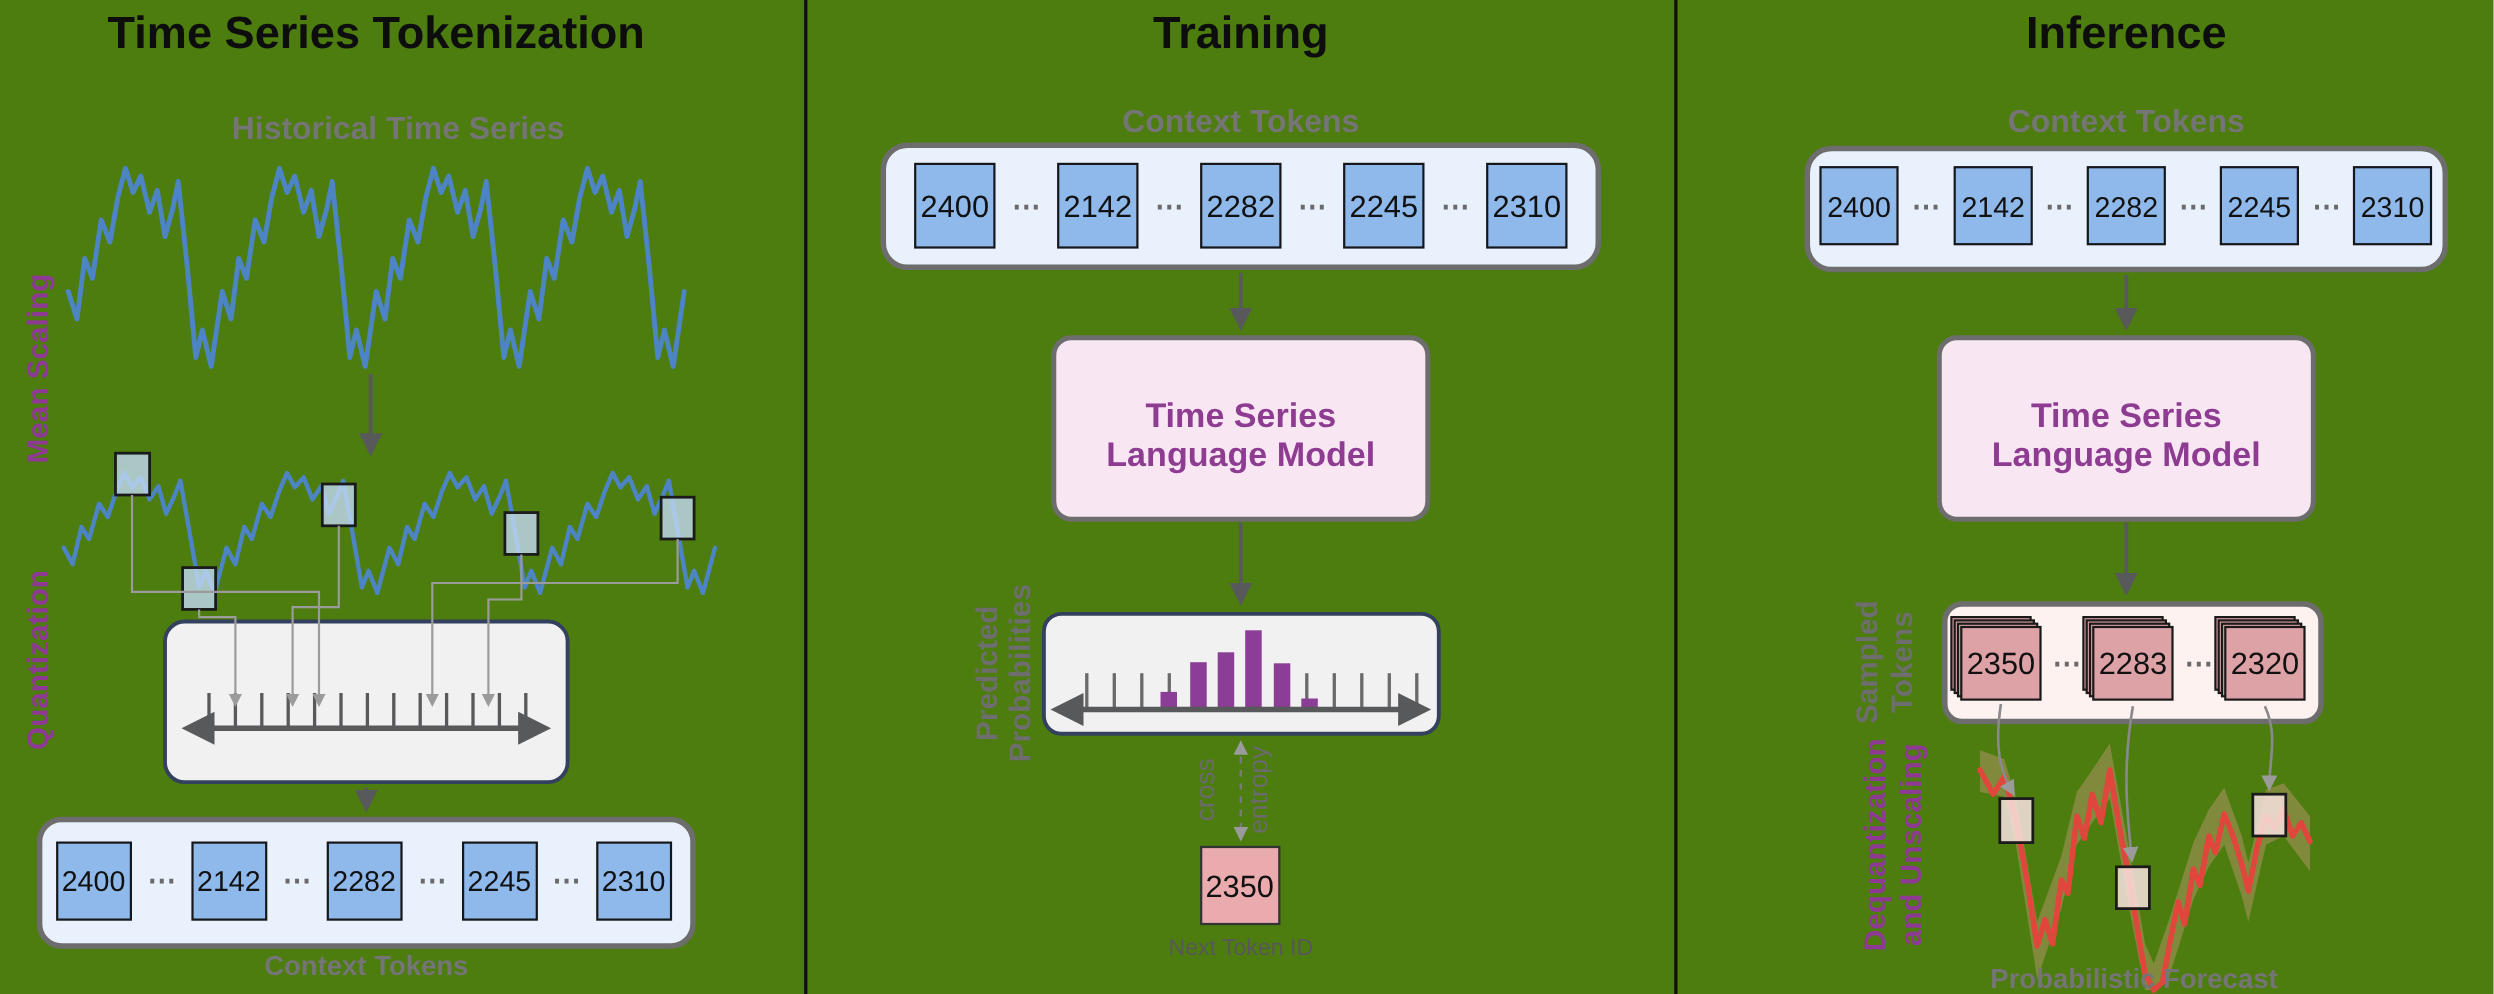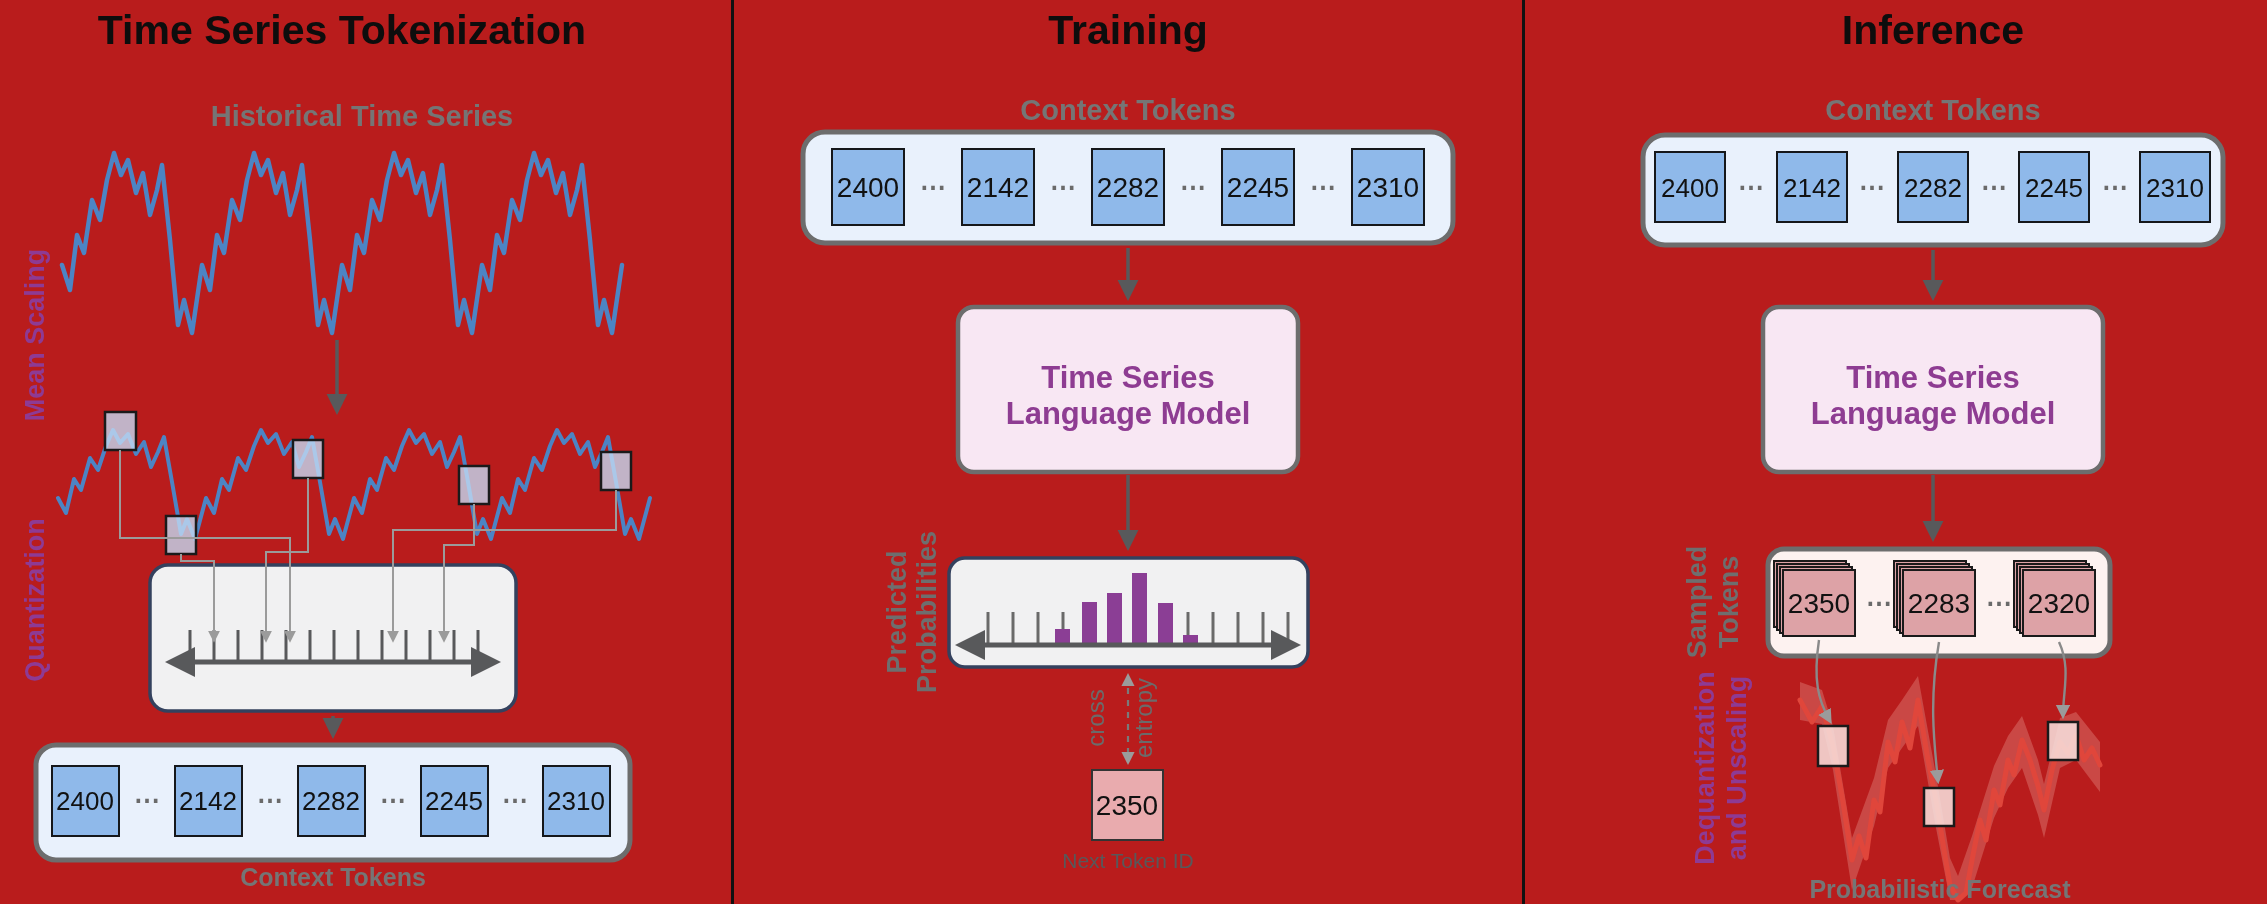--- a/index.html
+++ b/index.html
@@ -1,16 +1,16 @@
 <!DOCTYPE html>
 <html><head>
 <meta charset="utf-8">
 <style>
   html,body{margin:0;padding:0;background:#ffffff;}
-  .stage{position:relative;width:2267px;height:904px;background:#b91c1c;overflow:hidden;font-family:"Liberation Sans",sans-serif;}
+  .stage{position:relative;width:2267px;height:904px;background:#4d7c0f;overflow:hidden;font-family:"Liberation Sans",sans-serif;}
   svg text{font-family:"Liberation Sans",sans-serif;text-anchor:middle;}
   .ttl{font-weight:700;font-size:41px;fill:#0d0d0d;}
   .sub{font-weight:700;font-size:29px;fill:#757575;}
   .blab{font-weight:700;font-size:25px;fill:#757575;}
   .vlab-g{font-weight:700;font-size:27px;fill:#6e6e6e;}
   .vlab-p{font-weight:700;font-size:27px;fill:#8e3a94;}
   .model{font-weight:700;font-size:31px;fill:#8e3c92;}
   .tok{font-size:28px;fill:#111111;}
   .tok-s{font-size:26px;fill:#111111;}
   .dots{font-weight:700;font-size:26px;fill:#6a6a6a;}

